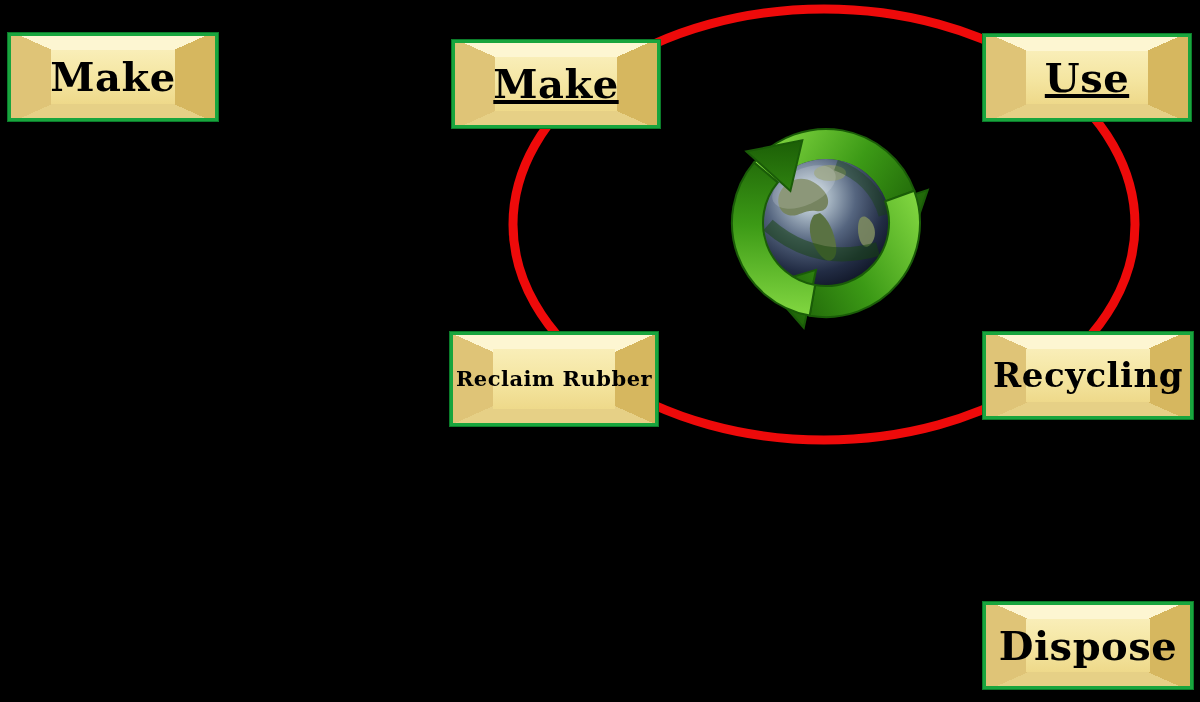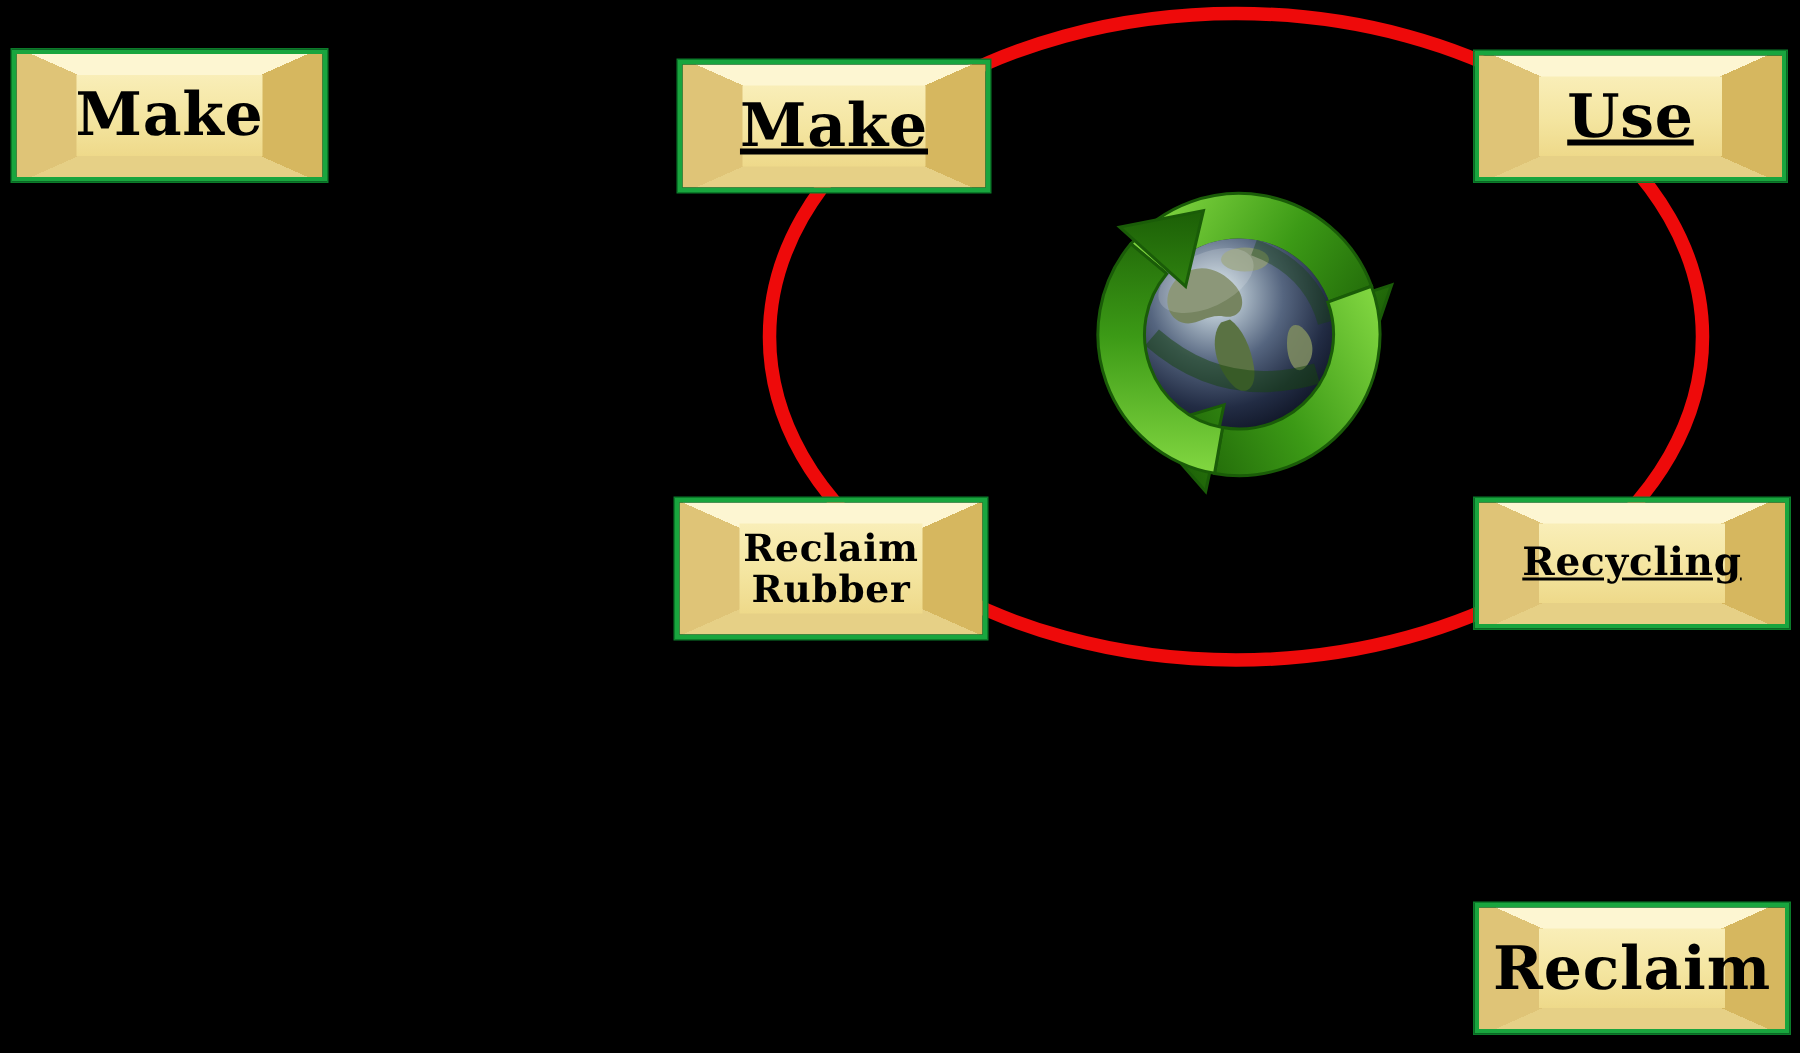--- a/index.html
+++ b/index.html
@@ -40,22 +40,22 @@
     font-weight:700;color:var(--box-text);
     font-size:40px;line-height:1.1;text-align:center;
     letter-spacing:.5px;
   }
   .node-take     {left:8px;  top:33px;  width:210px;height:88px;}
   .node-make     {left:452px;top:40px;  width:208px;height:88px;text-decoration:underline;}
   .node-use      {left:983px;top:34px;  width:208px;height:87px;text-decoration:underline;}
   .node-reclaim  {left:450px;top:332px; width:208px;height:94px;}
   .node-recycling{left:983px;top:332px; width:210px;height:87px;}
   .node-dispose  {left:983px;top:602px; width:210px;height:87px;}
-  .node-reclaim   .node-label{font-size:25px;}
-  .node-recycling .node-label{font-size:26px;text-decoration:underline;}
+  .node-reclaim   .node-label{font-size:21px;}
+  .node-recycling .node-label{font-size:34px;}
 </style>
 </head>
 <body>
 
 <div class="canvas">
 
   <svg class="layer" viewBox="0 0 1200 702">
     <defs>
       <radialGradient id="g-ocean" cx="38%" cy="30%" r="78%">
         <stop offset="0%" stop-color="#e9eef3"></stop>
@@ -110,16 +110,16 @@
   <div class="node node-use">
     <span class="node-label">Use</span>
   </div>
   <div class="node node-reclaim">
     <span class="node-label">Reclaim Rubber</span>
   </div>
   <div class="node node-recycling">
     <span class="node-label">Recycling</span>
   </div>
   <div class="node node-dispose">
-    <span class="node-label">Reclaim</span>
+    <span class="node-label">Dispose</span>
   </div>
 
 </div>
 
 </body></html>

